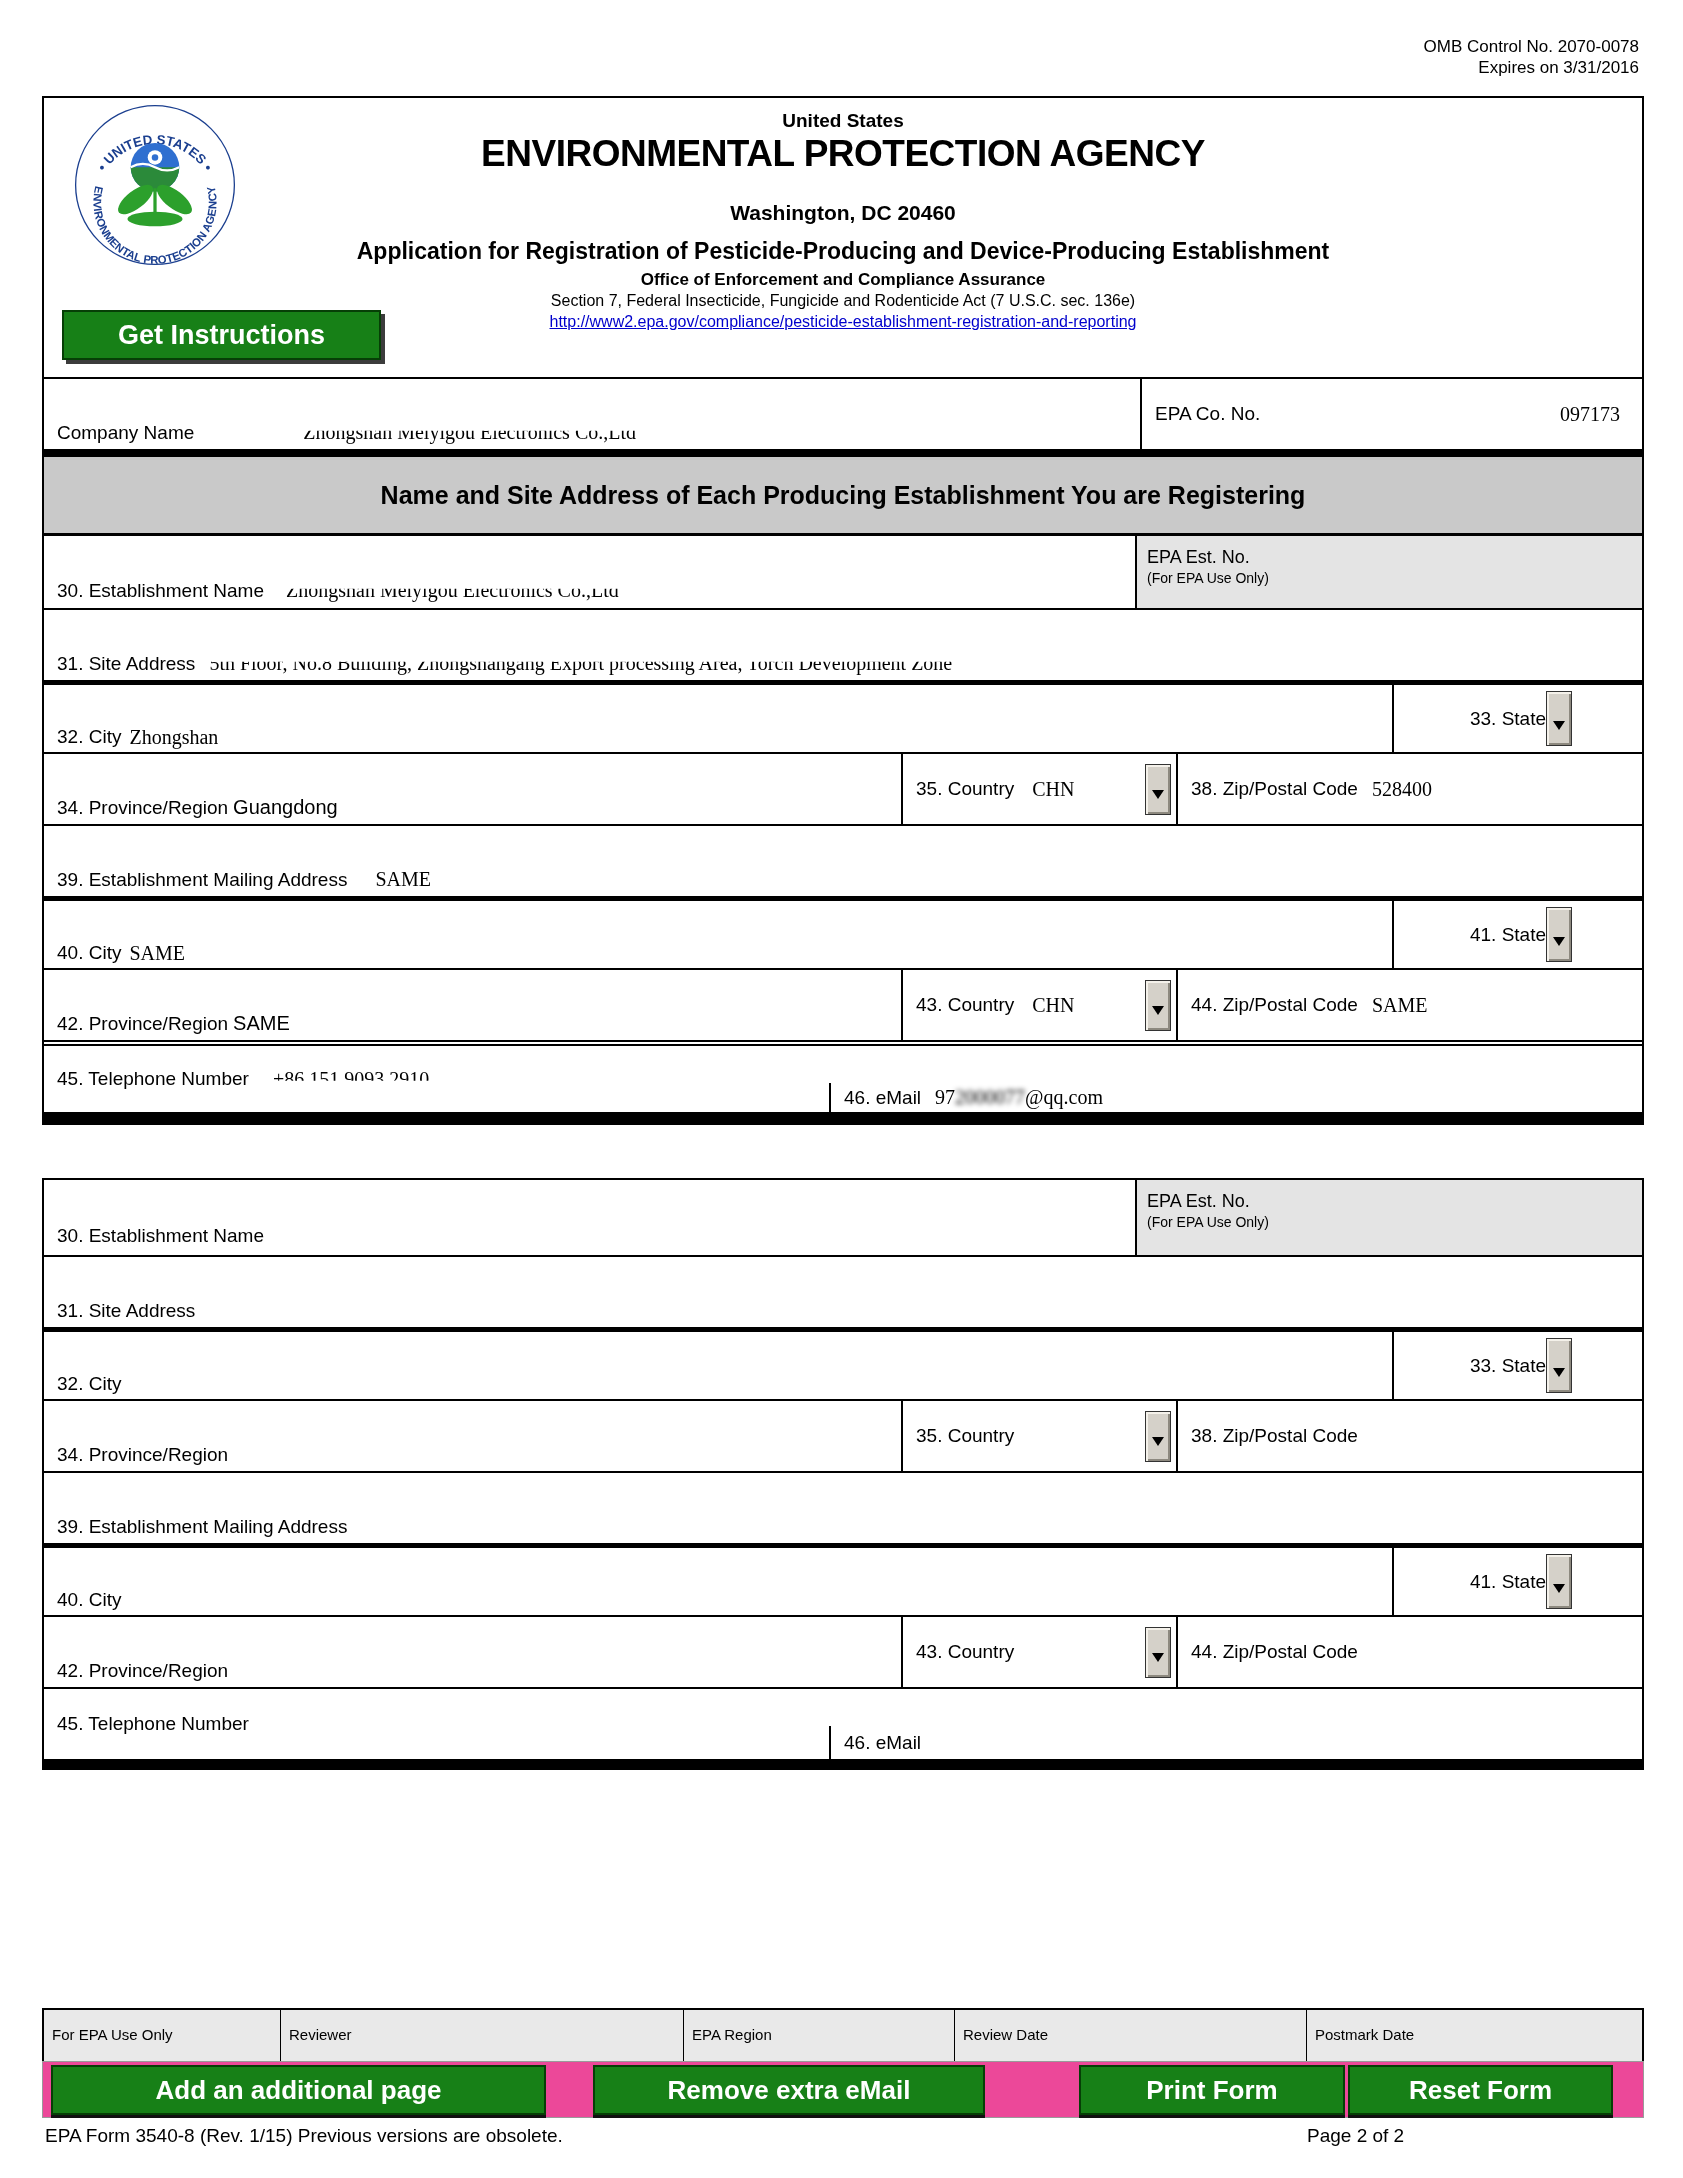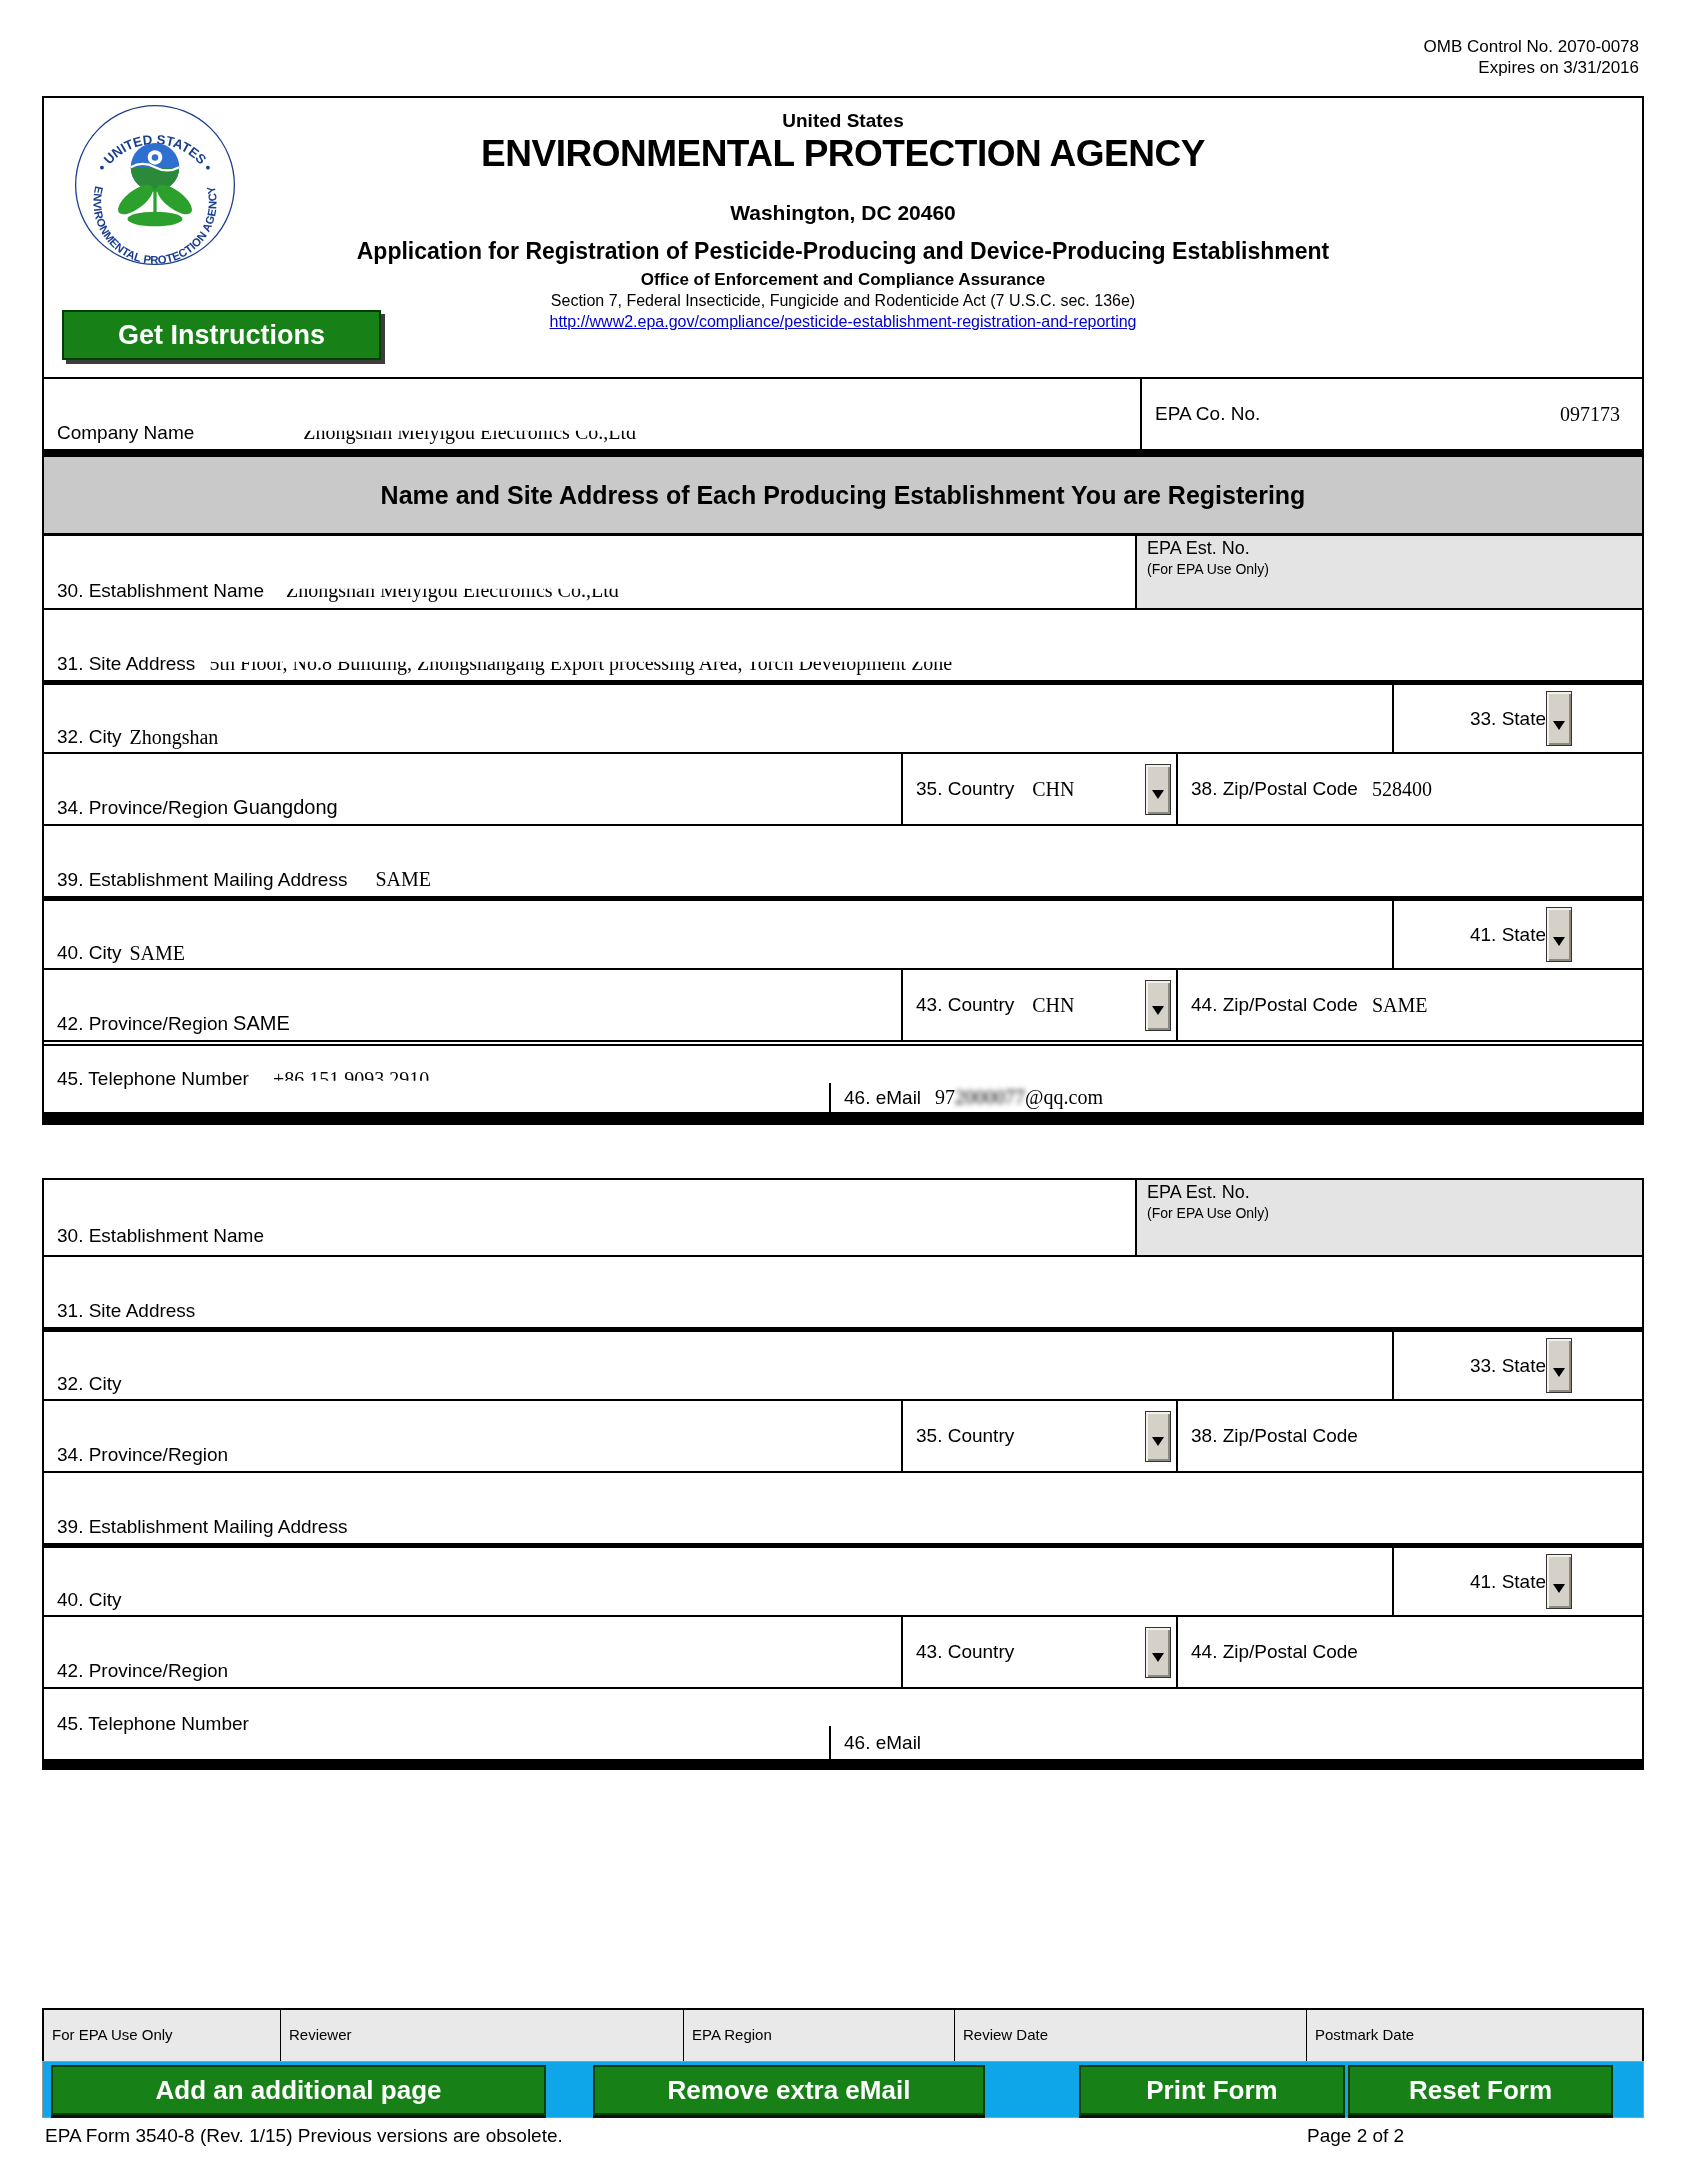--- a/index.html
+++ b/index.html
@@ -48,21 +48,21 @@
   
   .co-right { width:502px; justify-content:space-between; padding-right:22px; }
   .co-right .val { font-size:20px; }
   
   .banner {
     border-top:8px solid #000; border-bottom:3px solid #000; background:#c9c9c9;
     height:87px; display:flex; align-items:center; justify-content:center;
     font-size:25px; font-weight:bold;
   }
   
-  .est-cell { width:507px; background:#e4e4e4; display:block; padding:2px 10px; }
+  .est-cell { width:507px; background:#e4e4e4; display:block; padding:11px 10px; }
   .est-cell .t1 { font-size:18px; }
   .est-cell .t2 { font-size:14px; margin-top:2px; }
   .state-cell { width:250px; justify-content:center; padding-right:7px; }
   .country-cell { width:275px; padding-right:5px; }
   .zip-cell { width:466px; }
   .phone-cell { width:785px; }
   .dropdown {
     width:26px; height:55px; background:#d5d1c9; border:1px solid #333; position:relative;
     box-shadow: inset 2px 2px 0 #f4f1ea, inset -2px -2px 0 #8d897f; cursor:pointer; flex:none;
   }
@@ -70,21 +70,21 @@
   .dropdown::after {
     content:''; position:absolute; left:50%; bottom:9px; transform:translateX(-50%);
     border:6px solid transparent; border-top:9px solid #000;
   }
   
   .strip { position:absolute; left:42px; top:2008px; width:1602px; }
   .strip-labels { display:flex; background:#e9e9e9; border:2px solid #000; border-bottom:none; height:53px; }
   .strip-labels .cell { padding:16px 8px; font-size:15px; border-left:1px solid #000; }
   .strip-labels .cell:first-child { border-left:none; }
   .w1{width:236px;} .w2{width:403px;} .w3{width:271px;} .w4{width:352px;} .w5{flex:1;}
-  .btnrow { position:relative; background:#0ea5e9; border:1px solid #9a9a9a; height:57px; }
+  .btnrow { position:relative; background:#ec4899; border:1px solid #9a9a9a; height:57px; }
   .gbtn {
     position:absolute; top:3px; height:50px; background:#178017; color:#fff;
     font-family:"Liberation Sans", sans-serif; font-weight:bold; font-size:26px;
     border:2px solid #063f06; box-shadow:0 3px 0 #111; cursor:pointer;
   }
   .b1{left:8px;  width:495px;}
   .b2{left:550px;width:392px;}
   .b3{left:1036px;width:266px;}
   .b4{left:1305px;width:265px;}
   

